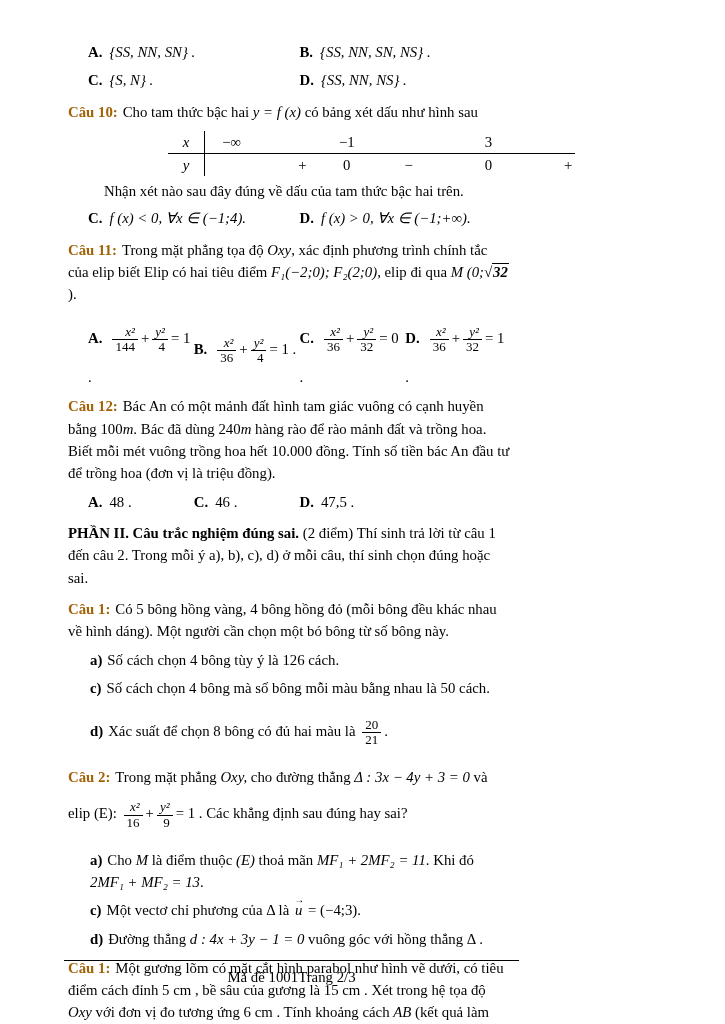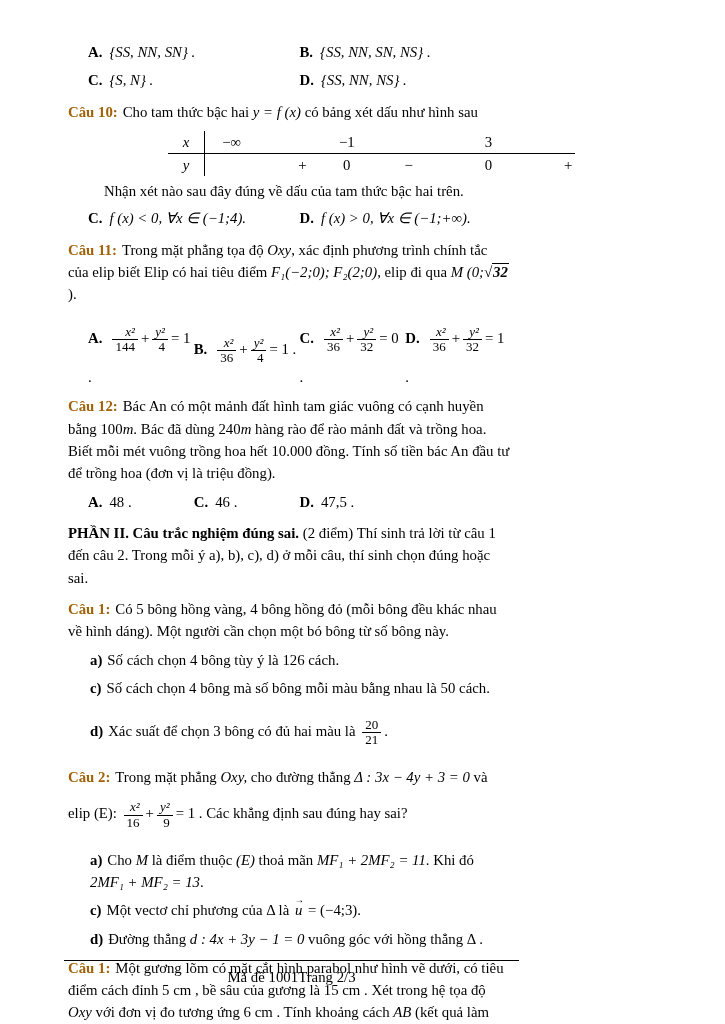--- a/index.html
+++ b/index.html
@@ -140,21 +140,21 @@
     <span class="q-label">Câu 1:</span><span>Có 5 bông hồng vàng, 4 bông hồng đỏ (mỗi bông đều khác nhau về hình dáng). Một người cần chọn một bó bông từ số bông này.</span>
   </div>
   <div class="items">
     <div class="item">
       <span class="item-label">a)</span><span>Số cách chọn 4 bông tùy ý là 126 cách.</span>
     </div>
     <div class="item">
       <span class="item-label">c)</span><span>Số cách chọn 4 bông mà số bông mỗi màu bằng nhau là 50 cách.</span>
     </div>
     <div class="item">
-      <span class="item-label">d)</span><span>Xác suất để chọn 3 bông có đủ hai màu là </span><span class="frac plain"><span class="num">20</span><span class="den">21</span></span><span>.</span>
+      <span class="item-label">d)</span><span>Xác suất để chọn 8 bông có đủ hai màu là </span><span class="frac plain"><span class="num">20</span><span class="den">21</span></span><span>.</span>
     </div>
   </div>
 
   <div class="q">
     <span class="q-label">Câu 2:</span><span>Trong mặt phẳng </span><span class="it">Oxy,</span><span> cho đường thẳng </span><span class="it">Δ : 3x − 4y + 3 = 0</span><span> và elip (E): </span><span class="frac"><span class="num">x²</span><span class="den">16</span></span><span>+</span><span class="frac"><span class="num">y²</span><span class="den">9</span></span><span>= 1 . Các khẳng định sau đúng hay sai?</span>
   </div>
   <div class="items">
     <div class="item">
       <span class="item-label">a)</span><span>Cho </span><span class="it">M</span><span> là điểm thuộc </span><span class="it">(E)</span><span> thoả mãn </span><span class="it">MF₁ + 2MF₂ = 11</span><span>. Khi đó </span><span class="it">2MF₁ + MF₂ = 13</span><span>.</span>
     </div>

